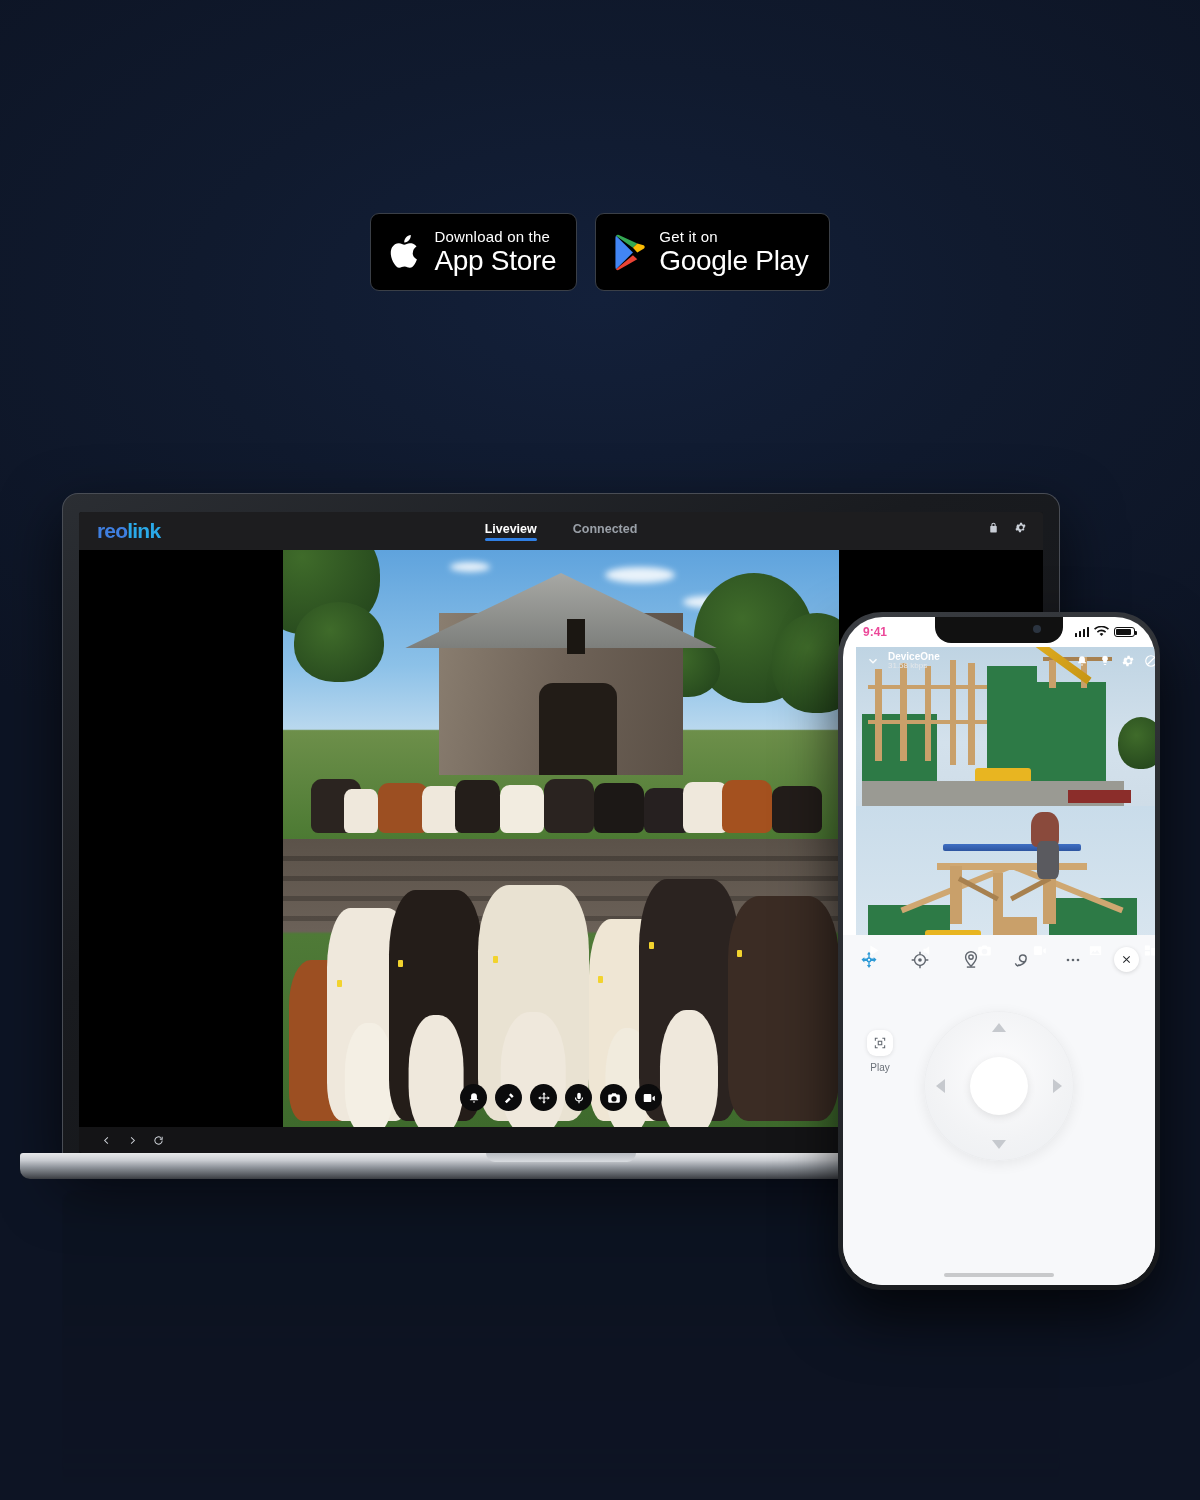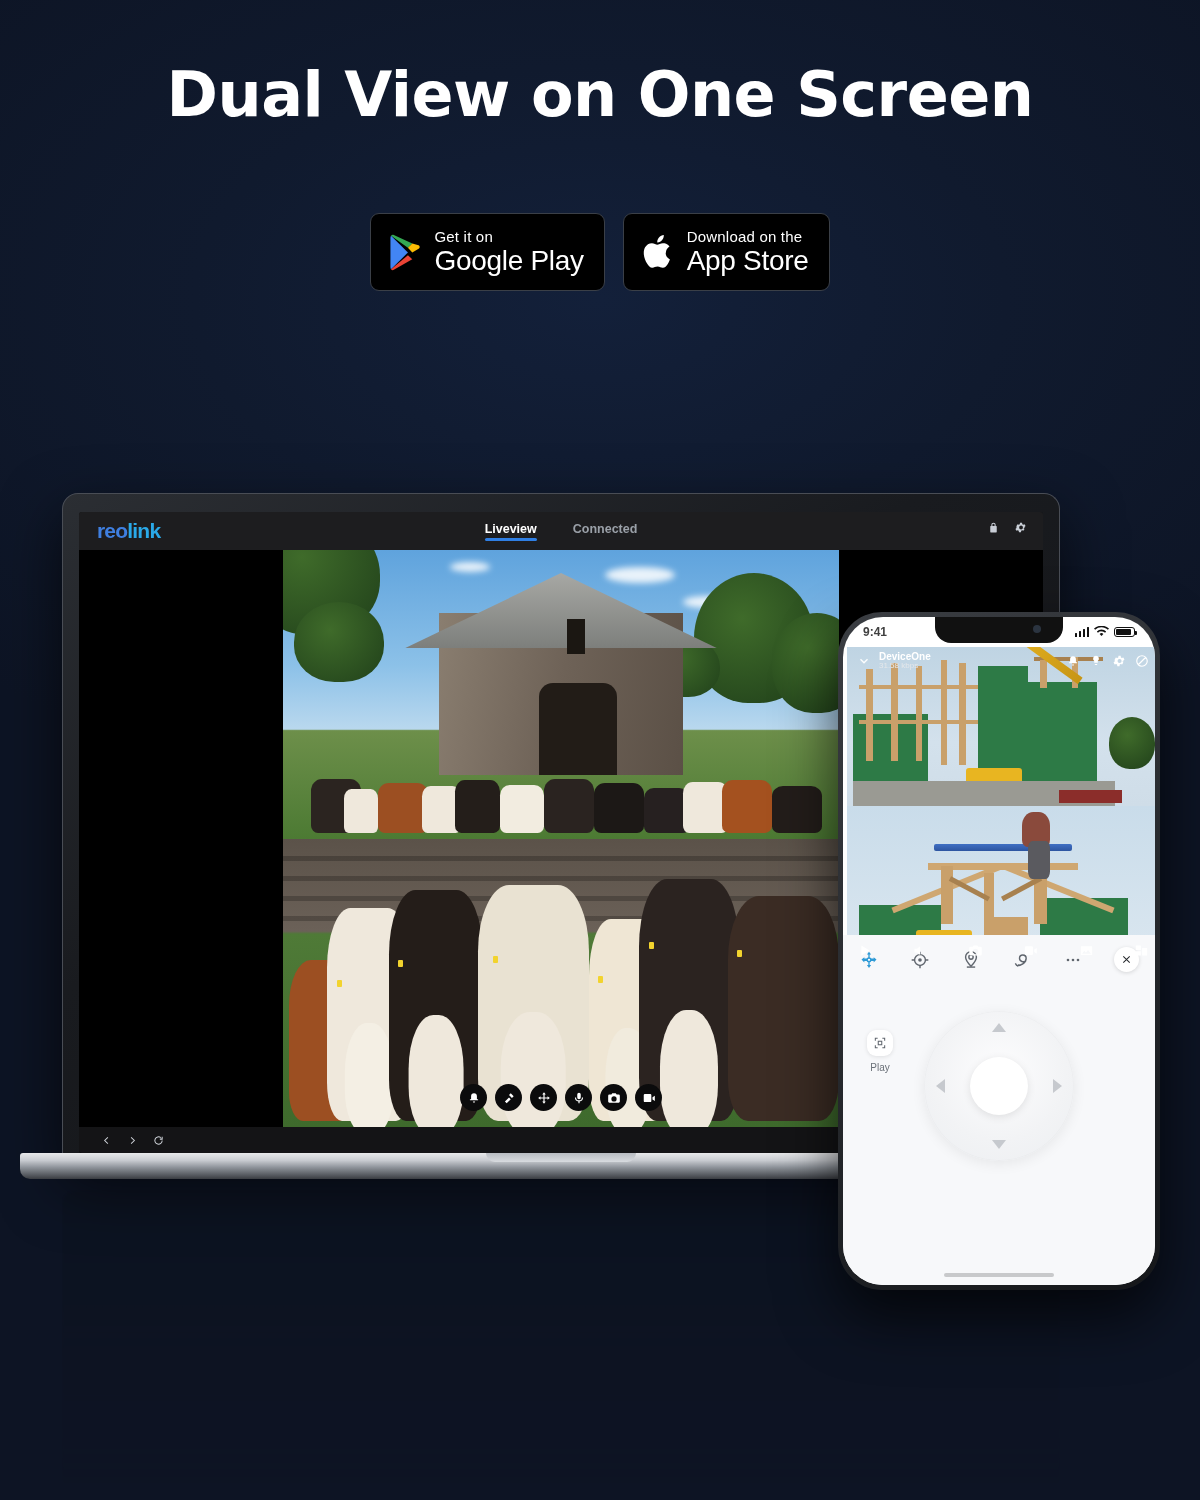--- a/index.html
+++ b/index.html
@@ -155,30 +155,30 @@
     background:linear-gradient(150deg,#3a3d42,#15171a);
     border-radius:44px; padding:5px;
     box-shadow:0 26px 60px rgba(0,0,0,.7);
   }
   .phone-inner{ width:100%; height:100%; background:#fff; border-radius:40px; overflow:hidden; position:relative; }
   .dyn-notch{
     position:absolute; left:50%; transform:translateX(-50%); top:0;
     width:128px; height:26px; background:#111; border-radius:0 0 16px 16px; z-index:5;
   }
   .dyn-cam{ position:absolute; right:22px; top:8px; width:8px; height:8px; border-radius:50%; background:#2b3440; }
-  .status-bar{ height:30px; display:flex; align-items:center; justify-content:space-between; padding:0 20px; font-size:12px; font-weight:bold; color:#404040; position:relative; z-index:6; }
+  .status-bar{ height:30px; display:flex; align-items:center; justify-content:space-between; padding:0 20px; font-size:12px; font-weight:bold; color:#ec4899; position:relative; z-index:6; }
   .status-right{ display:flex; align-items:center; gap:5px; }
   .bars{ display:flex; align-items:flex-end; gap:1.5px; height:10px; }
   .bars i{ width:2.5px; background:#111; border-radius:.5px; display:block; }
   .batt{ width:21px; height:10px; border:1.4px solid #111; border-radius:3px; position:relative; }
   .batt:after{ content:""; position:absolute; left:1.3px; top:1.3px; bottom:1.3px; right:3px; background:#111; border-radius:1px; }
   .batt:before{ content:""; position:absolute; right:-3.4px; top:3px; width:2px; height:4px; background:#111; border-radius:0 1px 1px 0; }
 
   .ph-video-area{ position:relative; height:318px; }
-  .ph-vid{ position:absolute; left:4px; width:100%; height:50%; overflow:hidden; }
+  .ph-vid{ position:absolute; left:13px; width:100%; height:50%; overflow:hidden; }
   .ph-vid.top{ top:0; } .ph-vid.bot{ bottom:0; }
 
   
   .con-sky{ position:absolute; inset:0; background:linear-gradient(180deg,#bfd4e3 0%,#d3e1ec 60%,#cfdde8 100%); }
   .green-panel{ position:absolute; background:#2d7a46; }
   .wood{ position:absolute; background:#c9a06a; }
   .wood-d{ position:absolute; background:#a8814f; }
   .crane-boom{ position:absolute; background:linear-gradient(90deg,#e8b521,#c79515); transform-origin:bottom right; }
   .crane-body{ position:absolute; background:#e8b521; border-radius:3px; }
   .wheel{ position:absolute; background:#17181a; border-radius:50%; }
@@ -241,43 +241,42 @@
     width:58px; height:58px; border-radius:50%; background:#fff;
     box-shadow:0 2px 8px rgba(0,0,0,.10); cursor:pointer;
   }
   .ph-home{ position:absolute; left:50%; transform:translateX(-50%); bottom:8px; width:110px; height:4px; background:#111; opacity:.2; border-radius:3px; }
 </style>
 </head>
 <body>
 
 <div class="stage">
 
-  <div class="headline">Dual View on One Screen</div>
 
   <div class="badges">
+    <div class="badge">
+      <svg class="apple-glyph" viewBox="0 0 24 28">
+        <path fill="#fff" d="M17.6 14.6c0-3 2.4-4.4 2.5-4.5-1.4-2-3.5-2.3-4.2-2.3-1.8-.2-3.5 1-4.4 1-.9 0-2.3-1-3.8-1-2 0-3.8 1.1-4.8 2.9-2 3.5-.5 8.7 1.5 11.6 1 1.4 2.1 3 3.6 2.9 1.4-.1 2-.9 3.7-.9 1.7 0 2.2.9 3.7.9 1.5 0 2.5-1.4 3.5-2.8 1.1-1.6 1.5-3.2 1.5-3.3-.1 0-3-1.1-3-4.5z"></path>
+        <path fill="#fff" d="M14.9 5.6c.8-1 1.3-2.3 1.2-3.6-1.2 0-2.6.8-3.4 1.8-.7.9-1.4 2.2-1.2 3.5 1.3.1 2.6-.7 3.4-1.7z"></path>
+      </svg>
+      <div class="bt">
+        <span class="small">Download on the</span>
+        <span class="big">App Store</span>
+      </div>
+    </div>
     <div class="badge">
       <svg class="gp-glyph" viewBox="0 0 28 30">
         <path fill="#34a853" d="M2.5 1.2 16.4 11 20 7.6 4.8.6C3.9.1 3 .4 2.5 1.2z"></path>
         <path fill="#4285f4" d="M2.5 1.2C2.2 1.6 2 2.2 2 3v24c0 .8.2 1.4.5 1.8L16.4 15 2.5 1.2z"></path>
         <path fill="#fbbc04" d="M20 7.6 16.4 11l3.6 4 5.2-3c1.2-.7 1.2-2.3 0-3L20 7.6z"></path>
         <path fill="#ea4335" d="M2.5 28.8c.5.7 1.4 1 2.3.5l15.2-8.7-3.6-3.4L2.5 28.8z"></path>
       </svg>
       <div class="bt">
         <span class="small">Get it on</span>
         <span class="big">Google Play</span>
-      </div>
-    </div>
-    <div class="badge">
-      <svg class="apple-glyph" viewBox="0 0 24 28">
-        <path fill="#fff" d="M17.6 14.6c0-3 2.4-4.4 2.5-4.5-1.4-2-3.5-2.3-4.2-2.3-1.8-.2-3.5 1-4.4 1-.9 0-2.3-1-3.8-1-2 0-3.8 1.1-4.8 2.9-2 3.5-.5 8.7 1.5 11.6 1 1.4 2.1 3 3.6 2.9 1.4-.1 2-.9 3.7-.9 1.7 0 2.2.9 3.7.9 1.5 0 2.5-1.4 3.5-2.8 1.1-1.6 1.5-3.2 1.5-3.3-.1 0-3-1.1-3-4.5z"></path>
-        <path fill="#fff" d="M14.9 5.6c.8-1 1.3-2.3 1.2-3.6-1.2 0-2.6.8-3.4 1.8-.7.9-1.4 2.2-1.2 3.5 1.3.1 2.6-.7 3.4-1.7z"></path>
-      </svg>
-      <div class="bt">
-        <span class="small">Download on the</span>
-        <span class="big">App Store</span>
       </div>
     </div>
   </div>
 
   <div class="laptop">
     <div class="lid">
       <div class="screen">
 
         <div class="app-top">
           <div class="logo"><span class="c1">reo</span><span class="c2">link</span></div>

